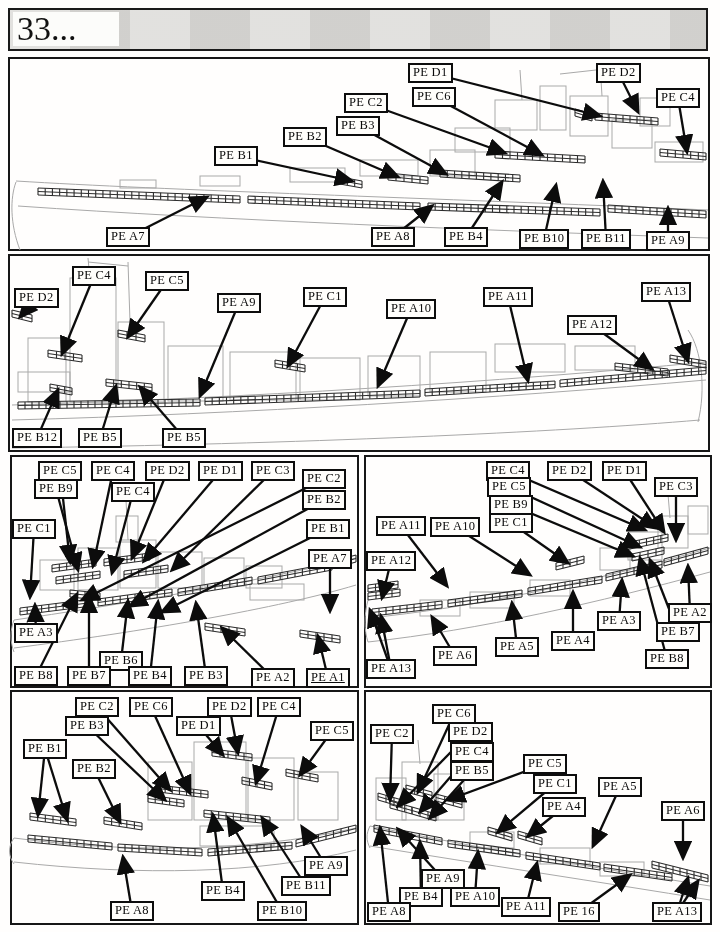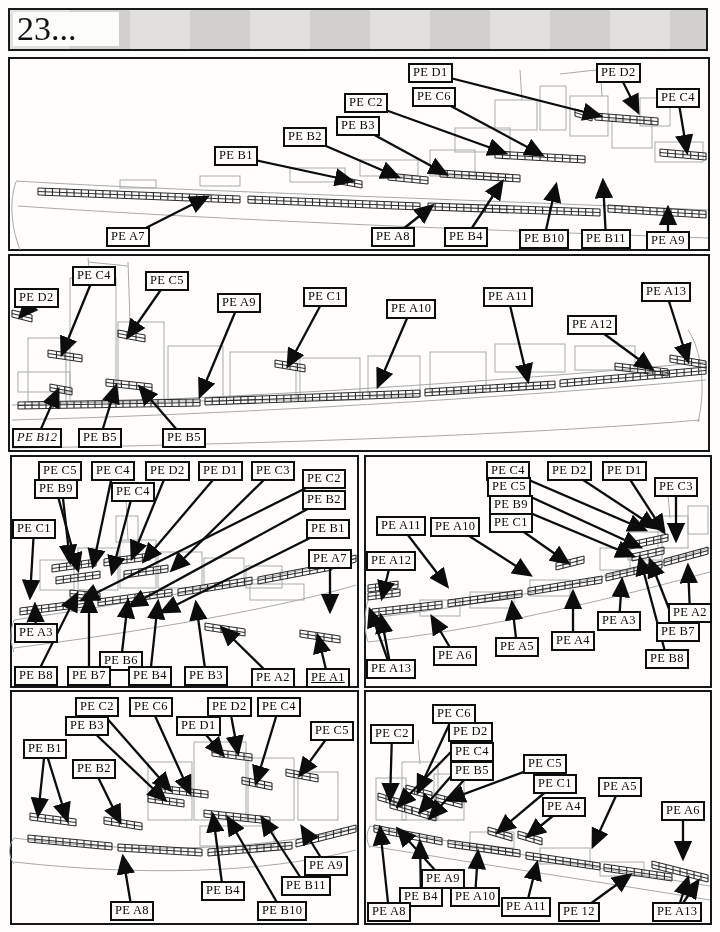--- a/index.html
+++ b/index.html
@@ -30,21 +30,21 @@
     font-size:12.5px;line-height:13px;padding:1px 3px 2px 3px;color:#0a0a0a;
     white-space:nowrap;box-sizing:border-box;letter-spacing:.3px;
   }
 </style>
 </head>
 <body>
 
 <div id="page">
 
   <div id="header-bar">
-    <div id="page-number">23...</div>
+    <div id="page-number">33...</div>
   </div>
 
   <div id="panel-1" class="panel"></div>
   <div id="panel-2" class="panel"></div>
   <div id="panel-3l" class="panel"></div>
   <div id="panel-3r" class="panel"></div>
   <div id="panel-4l" class="panel"></div>
   <div id="panel-4r" class="panel"></div>
 
   <svg id="art-layer" viewBox="0 0 720 932" xmlns="http://www.w3.org/2000/svg">
@@ -1089,21 +1089,21 @@
       <div class="co" style="left: 646px; top: 231px;">PE A9</div>
       <div class="co" style="left: 72px; top: 266px;">PE C4</div>
       <div class="co" style="left: 145px; top: 271px;">PE C5</div>
       <div class="co" style="left: 14px; top: 288px;">PE D2</div>
       <div class="co" style="left: 217px; top: 293px;">PE A9</div>
       <div class="co" style="left: 303px; top: 287px;">PE C1</div>
       <div class="co" style="left: 386px; top: 299px;">PE A10</div>
       <div class="co" style="left: 483px; top: 287px;">PE A11</div>
       <div class="co" style="left: 567px; top: 315px;">PE A12</div>
       <div class="co" style="left: 641px; top: 282px;">PE A13</div>
-      <div class="co" style="left: 12px; top: 428px; font-style: italic;">PE B12</div>
+      <div class="co" style="left: 12px; top: 428px;">PE B12</div>
       <div class="co" style="left: 78px; top: 428px;">PE B5</div>
       <div class="co" style="left: 162px; top: 428px;">PE B5</div>
       <div class="co" style="left: 38px; top: 461px;">PE C5</div>
       <div class="co" style="left: 91px; top: 461px;">PE C4</div>
       <div class="co" style="left: 145px; top: 461px;">PE D2</div>
       <div class="co" style="left: 198px; top: 461px;">PE D1</div>
       <div class="co" style="left: 251px; top: 461px;">PE C3</div>
       <div class="co" style="left: 302px; top: 469px;">PE C2</div>
       <div class="co" style="left: 34px; top: 479px;">PE B9</div>
       <div class="co" style="left: 111px; top: 482px;">PE C4</div>
@@ -1159,16 +1159,16 @@
       <div class="co" style="left: 523px; top: 754px;">PE C5</div>
       <div class="co" style="left: 533px; top: 774px;">PE C1</div>
       <div class="co" style="left: 542px; top: 797px;">PE A4</div>
       <div class="co" style="left: 598px; top: 777px;">PE A5</div>
       <div class="co" style="left: 661px; top: 801px;">PE A6</div>
       <div class="co" style="left: 421px; top: 869px;">PE A9</div>
       <div class="co" style="left: 399px; top: 887px;">PE B4</div>
       <div class="co" style="left: 450px; top: 887px;">PE A10</div>
       <div class="co" style="left: 367px; top: 902px;">PE A8</div>
       <div class="co" style="left: 501px; top: 897px;">PE A11</div>
-      <div class="co" style="left: 558px; top: 902px;">PE 12</div>
+      <div class="co" style="left: 558px; top: 902px;">PE 16</div>
       <div class="co" style="left: 652px; top: 902px;">PE A13</div>
     </div>
 </div>
 
 </body></html>

